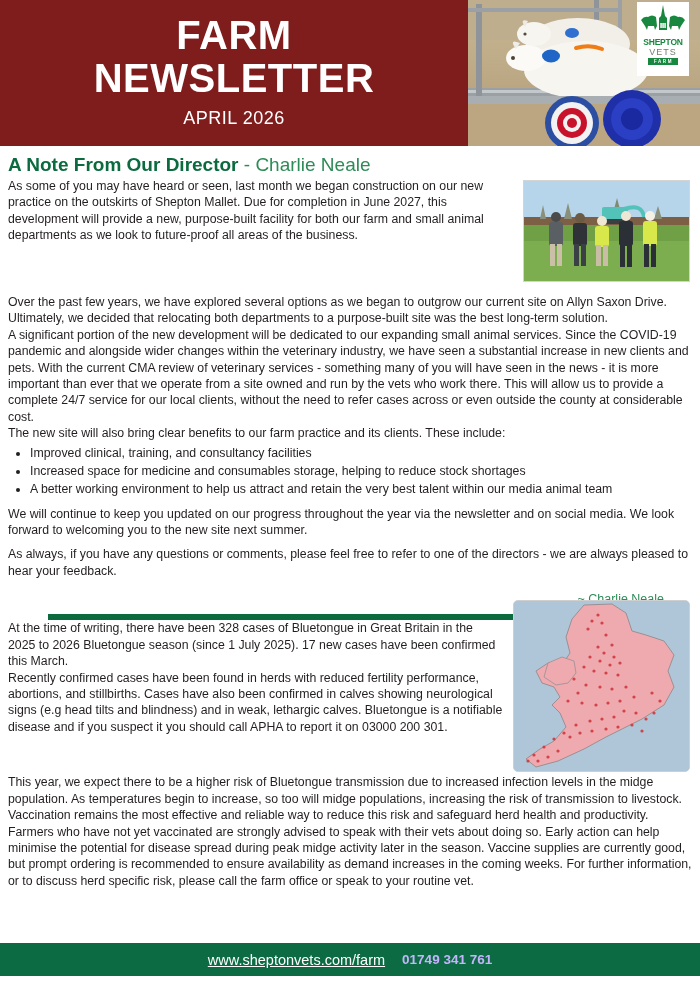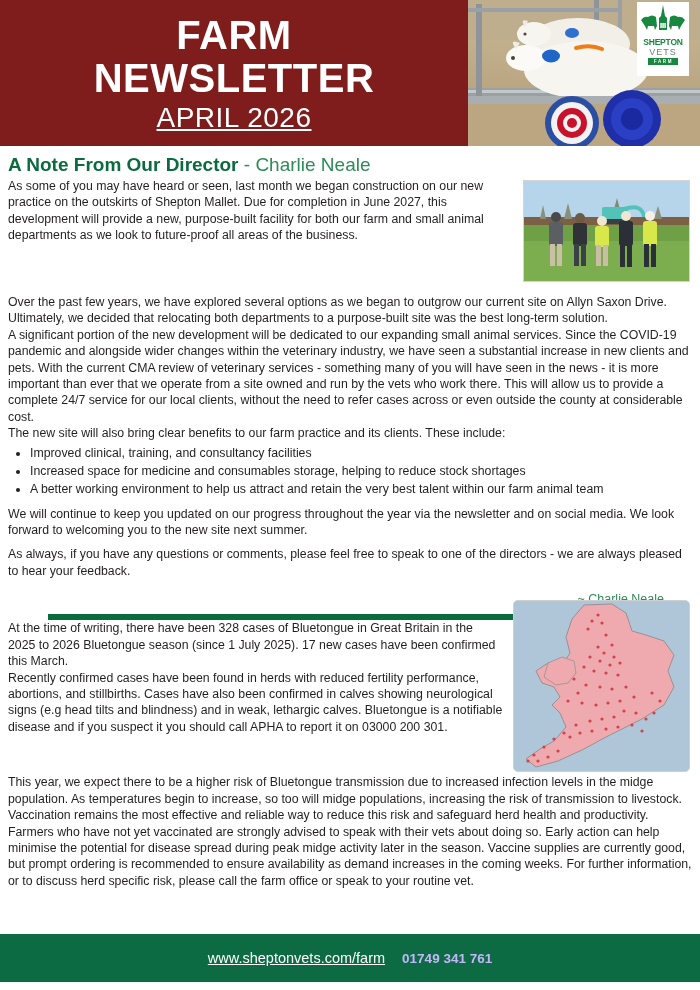--- a/index.html
+++ b/index.html
@@ -15,21 +15,21 @@
 
   
   .header{position:relative;width:700px;height:146px;background:#7f1d1d;overflow:hidden;}
   .header-title-wrap{
     position:absolute;left:0;top:0;width:468px;height:146px;
     display:flex;flex-direction:column;align-items:center;justify-content:center;
     color:#ffffff;
   }
   .hdr-line1{font-size:40px;font-weight:bold;line-height:42px;letter-spacing:.5px;}
   .hdr-line2{font-size:40px;font-weight:bold;line-height:44px;letter-spacing:.5px;}
-  .hdr-line3{font-size:28px;font-weight:normal;line-height:30px;letter-spacing:.5px;margin-top:3px;text-decoration:underline;}
+  .hdr-line3{font-size:18px;font-weight:normal;line-height:30px;letter-spacing:.5px;margin-top:3px;}
 
   
   .header-photo{position:absolute;left:468px;top:0;width:232px;height:146px;overflow:hidden;background:#b9a88c;}
   .logo-box{
     position:absolute;left:637px;top:2px;width:52px;height:74px;background:#ffffff;
     display:flex;flex-direction:column;align-items:center;justify-content:flex-start;
     padding-top:2px;box-sizing:border-box;
   }
   .logo-name{font-size:8.5px;font-weight:bold;color:#18873f;line-height:8.5px;letter-spacing:-.2px;}
   .logo-vets{font-size:9px;font-weight:normal;color:#6f7d72;line-height:10px;letter-spacing:1px;}
@@ -71,21 +71,21 @@
   }
   .map-photo{
     float:right;width:175px;height:170px;margin:-20px 2px 2px 10px;
     border:1px solid #cfcfcf;border-radius:5px;overflow:hidden;background:#aec8dd;position:relative;
   }
   .bt-narrow{width:510px;}
   a.link{color:#231f20;font-weight:bold;text-decoration:underline;}
 
   
   .footer{
-    position:absolute;left:0;bottom:8px;width:700px;height:48px;background:#0c6b42;
+    position:absolute;left:0;bottom:14px;width:700px;height:33px;background:#0c6b42;
     display:flex;align-items:center;justify-content:center;gap:17px;color:#ffffff;
   }
   .footer-web{font-size:14.5px;text-decoration:underline;color:#ffffff;}
   .footer-tel{font-size:13.5px;font-weight:bold;color:#c4b5fd;}
 
   .clear{clear:both;}
 </style>
 </head>
 <body>
 
@@ -221,25 +221,25 @@
 
     <p class="body">As some of you may have heard or seen, last month we began construction on our new practice on the outskirts of Shepton Mallet. Due for completion in June 2027, this development will provide a new, purpose-built facility for both our farm and small animal departments as we look to future-proof all areas of the business.</p>
     <div class="clear"></div>
     <p class="body gap">Over the past few years, we have explored several options as we began to outgrow our current site on Allyn Saxon Drive. Ultimately, we decided that relocating both departments to a purpose-built site was the best long-term solution.</p>
     <p class="body">A significant portion of the new development will be dedicated to our expanding small animal services. Since the COVID-19 pandemic and alongside wider changes within the veterinary industry, we have seen a substantial increase in new clients and pets. With the current CMA review of veterinary services - something many of you will have seen in the news - it is more important than ever that we operate from a site owned and run by the vets who work there. This will allow us to provide a complete 24/7 service for our local clients, without the need to refer cases across or even outside the county at considerable cost.</p>
     <p class="body">The new site will also bring clear benefits to our farm practice and its clients. These include:</p>
 
     <ul class="bullets">
       <li>Improved clinical, training, and consultancy facilities</li>
       <li>Increased space for medicine and consumables storage, helping to reduce stock shortages</li>
-      <li>A better working environment to help us attract and retain the very best talent within our farm animal team</li>
+      <li>A better working environment to help us attract and retain the very best talent within our media animal team</li>
     </ul>
 
     <p class="body gap">We will continue to keep you updated on our progress throughout the year via the newsletter and on social media. We look forward to welcoming you to the new site next summer.</p>
-    <p class="body gap">As always, if you have any questions or comments, please feel free to speak to one of the directors - we are always pleased to hear your feedback.</p>
+    <p class="body gap">As always, if you have any questions or comments, please feel free to refer to one of the directors - we are always pleased to hear your feedback.</p>
     <div class="sign-off">~ Charlie Neale</div>
 
     <div class="divider"></div>
 
     <div class="map-photo">
       <svg width="175" height="170" viewBox="0 0 175 170" preserveAspectRatio="none">
         <rect x="0" y="0" width="175" height="170" fill="#aec6d8"></rect>
         <path d="M70 4 L98 3 L112 12 L118 30 L132 34 L150 40 L160 54 L154 70 L160 86 L150 104 L128 118 L112 126 L92 136 L70 148 L44 160 L22 166 L12 158 L26 148 L40 140 L52 126 L46 112 L38 104 L46 96 L40 86 L28 82 L22 70 L34 62 L48 64 L56 52 L52 36 L58 18 Z" fill="#eeaaae" stroke="#9b8f92" stroke-width="1"></path>
         <path d="M60 60 L48 56 L34 62 L30 76 L42 84 L54 82 L62 72 Z" fill="#eeaaae" stroke="#9b8f92" stroke-width="0.8"></path>
         <g fill="#d0373f" opacity="0.9">

